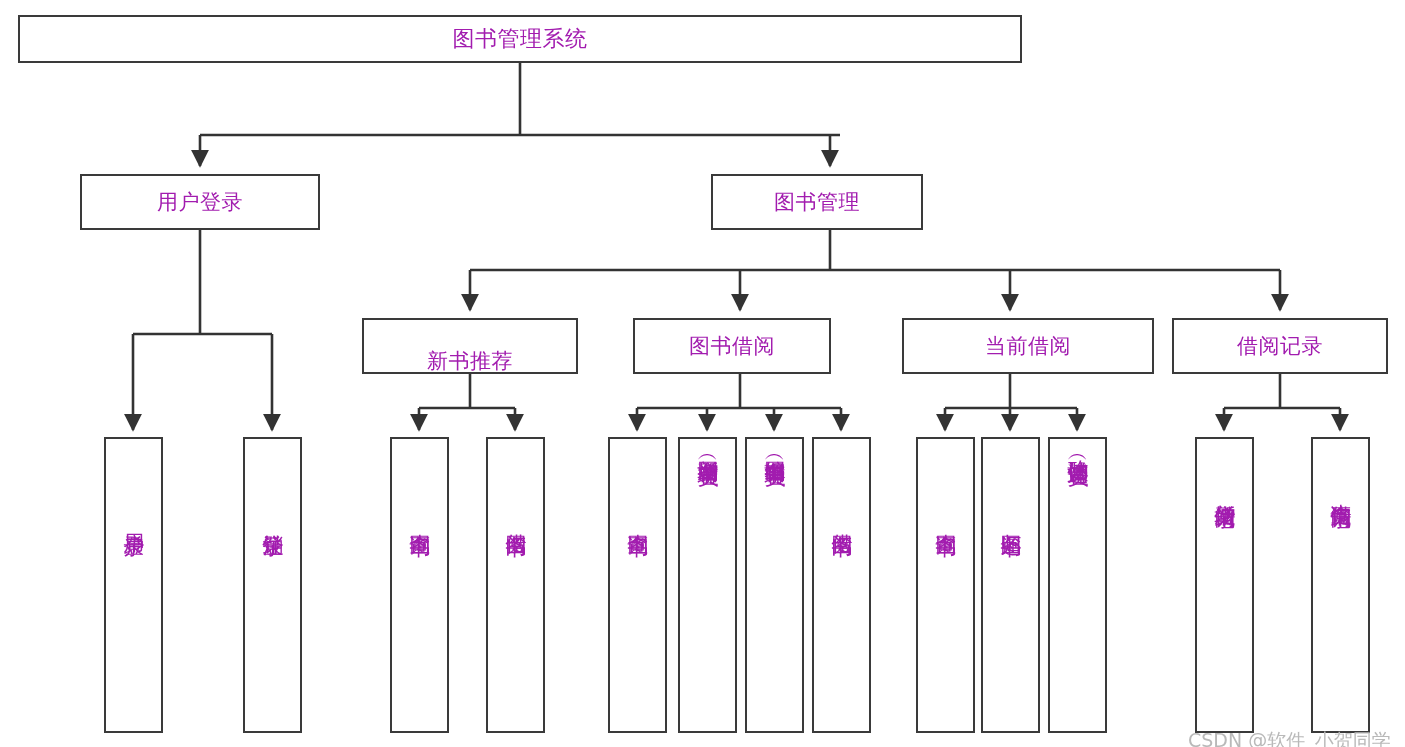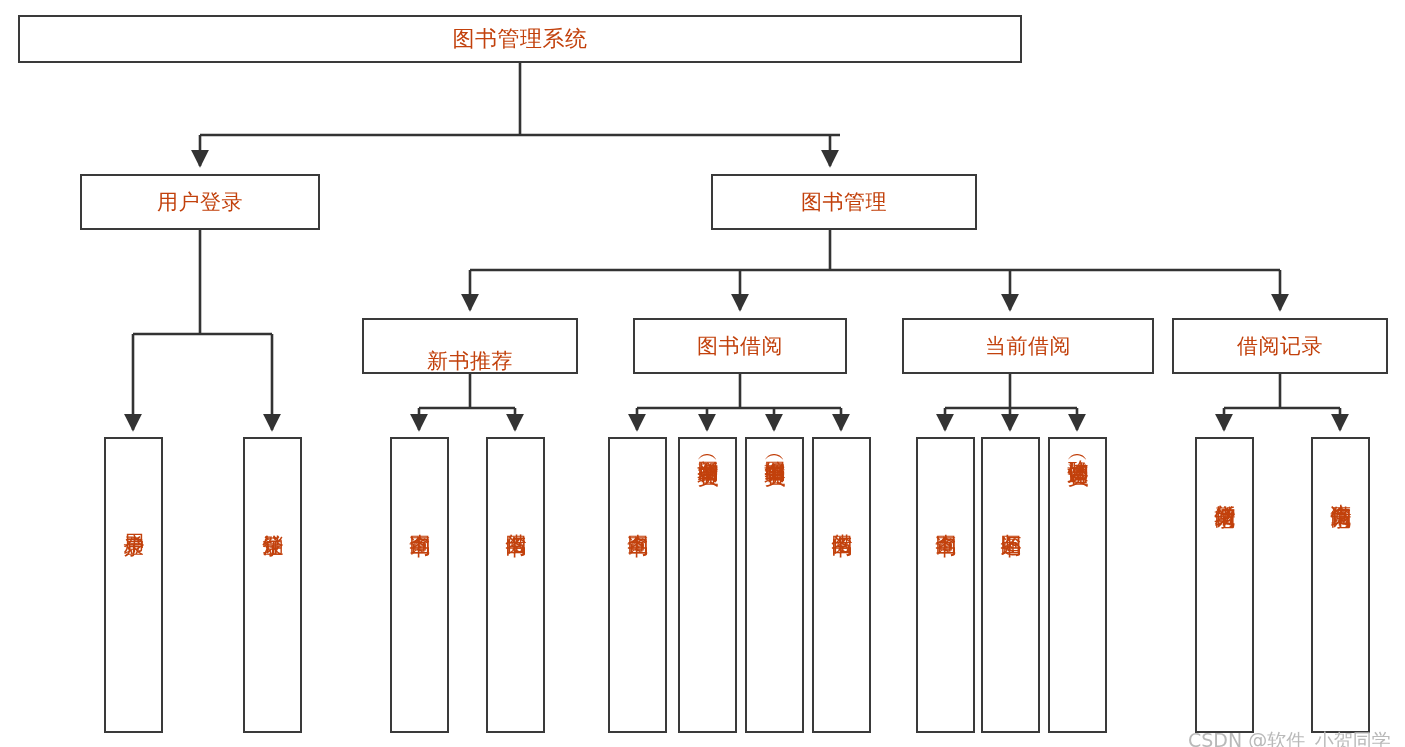--- a/index.html
+++ b/index.html
@@ -25,21 +25,21 @@
     pointer-events: none;
   }
   .node {
     position: absolute;
     box-sizing: border-box;
     background: #ffffff;
     border: 2px solid #3a3a3a;
     display: flex;
     align-items: center;
     justify-content: center;
-    color: #c2410c;
+    color: #a21caf;
     z-index: 2;
   }
   .node .lbl {
     display: block;
     text-align: center;
     line-height: 1.05;
     letter-spacing: 0.5px;
   }
   
   .node.horiz .lbl {
@@ -135,29 +135,29 @@
   </svg>
 
   <div class="node horiz root" style="left:18px; top:15px; width:1004px; height:48px;">
     <span class="lbl">图书管理系统</span>
   </div>
 
   <div class="node horiz" style="left:80px; top:174px; width:240px; height:56px;">
     <span class="lbl">用户登录</span>
   </div>
 
-  <div class="node horiz" style="left:711px; top:174px; width:266px; height:56px;">
+  <div class="node horiz" style="left:711px; top:174px; width:212px; height:56px;">
     <span class="lbl">图书管理</span>
   </div>
 
   <div class="node horiz" style="left:362px; top:318px; width:216px; height:56px;align-items:flex-end;">
     <span class="lbl">新书推荐</span>
   </div>
 
-  <div class="node horiz" style="left:633px; top:318px; width:214px; height:56px;">
+  <div class="node horiz" style="left:633px; top:318px; width:198px; height:56px;">
     <span class="lbl">图书借阅</span>
   </div>
 
   <div class="node horiz" style="left:902px; top:318px; width:252px; height:56px;">
     <span class="lbl">当前借阅</span>
   </div>
 
   <div class="node horiz" style="left:1172px; top:318px; width:216px; height:56px;">
     <span class="lbl">借阅记录</span>
   </div>

